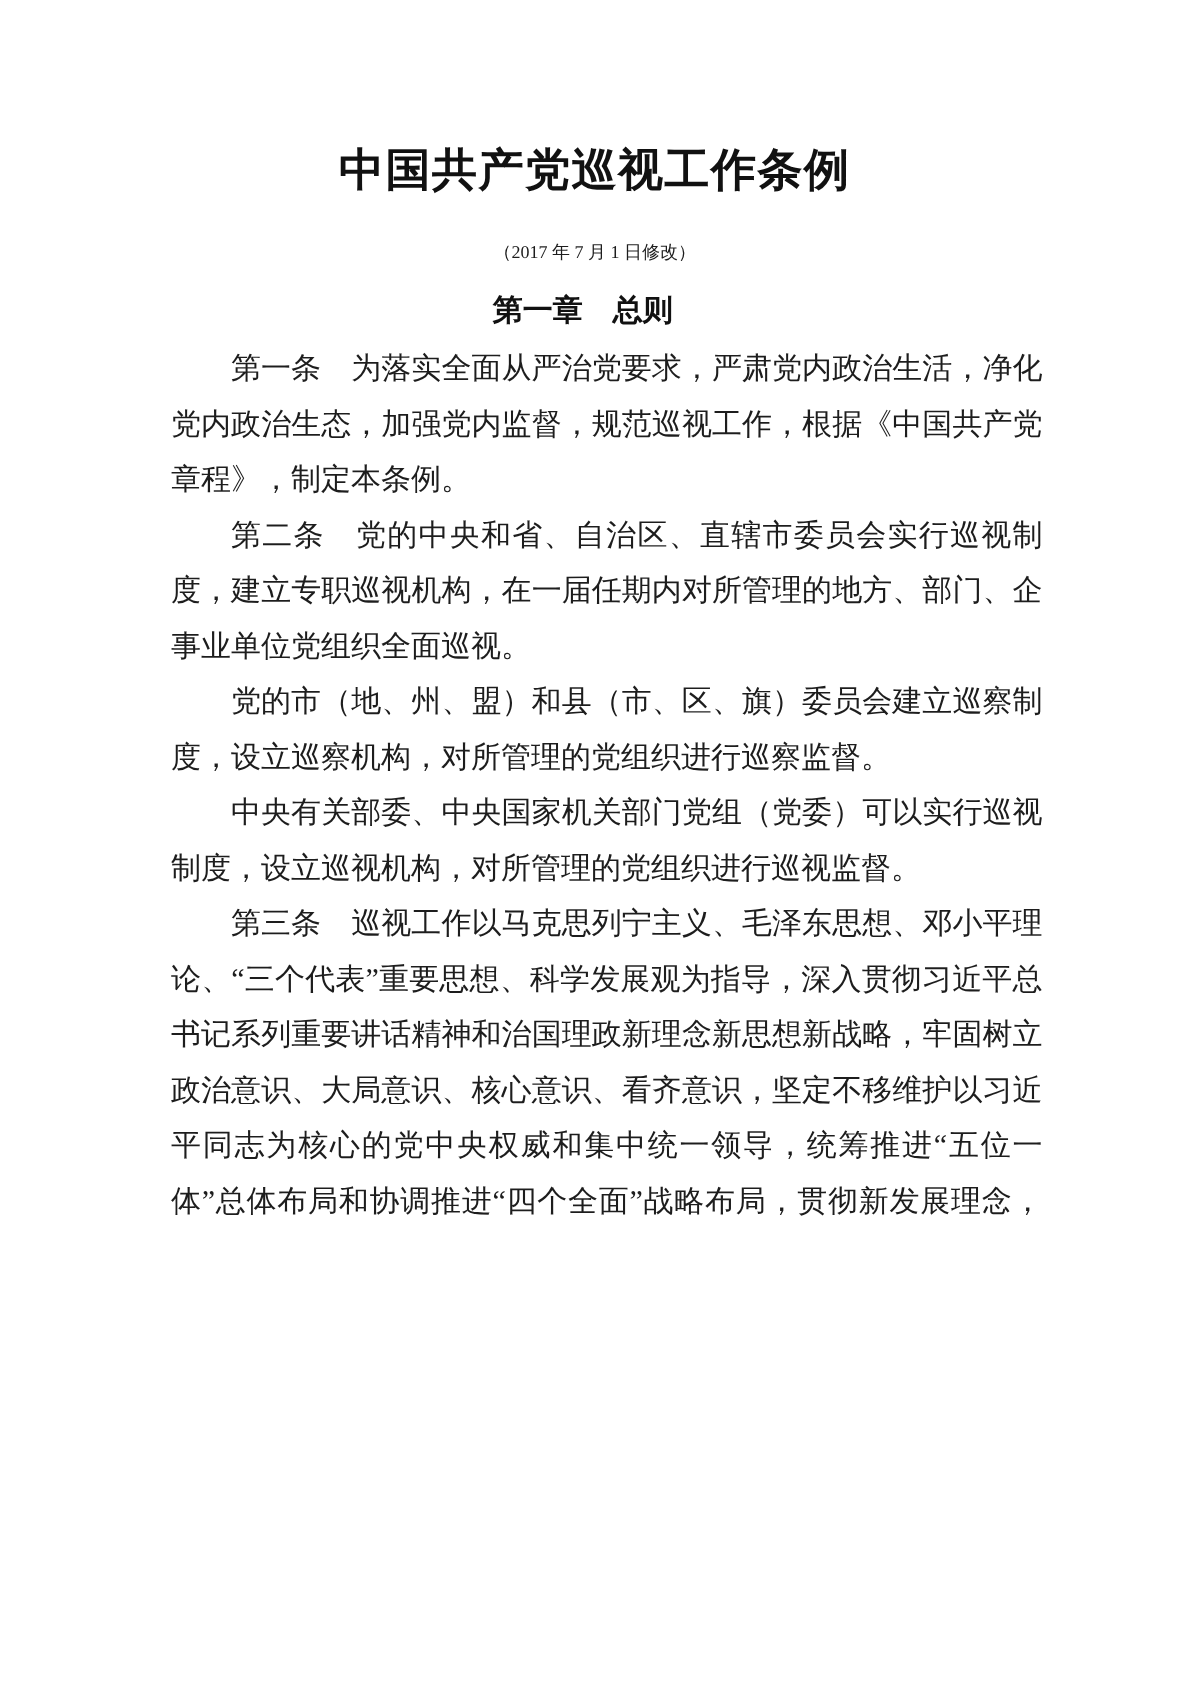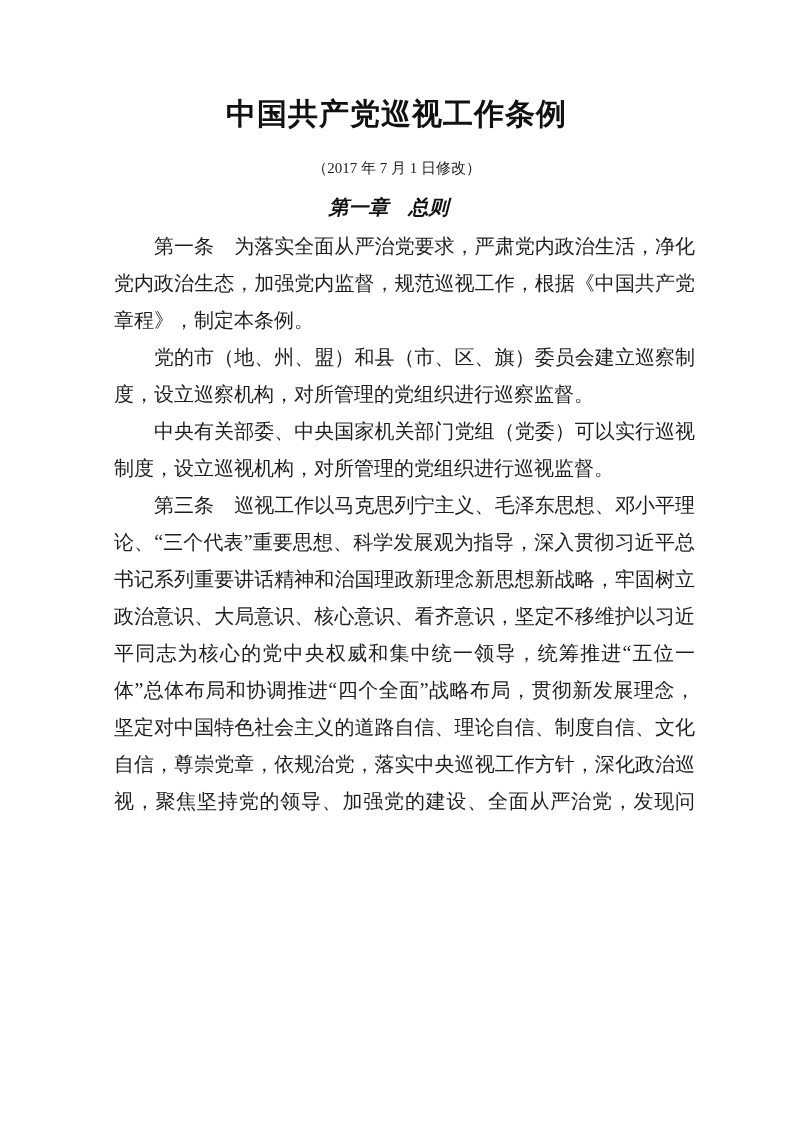--- a/index.html
+++ b/index.html
@@ -22,34 +22,33 @@
     text-align: center;
     font-size: 30px;
     line-height: 33px;
     font-weight: bold;
     letter-spacing: 1px;
     margin: 0 0 0 0;
     color: #111111;
   }
   .doc-subtitle {
     text-align: center;
-    font-size: 15px;
+    font-size: 12px;
     line-height: 23px;
     font-weight: normal;
     margin: 27px 0 0 0;
     color: #1d1d1d;
   }
   .chapter-heading {
     text-align: center;
     font-size: 20px;
     line-height: 24px;
     font-weight: bold;
     margin: 15px 16px 0 0;
     color: #111111;
-    font-style: italic;
   }
   .body-text {
     margin: 9px 98px 12px 114px; 
   }
   .body-text p {
     margin: 0;
     font-size: 20px;
     line-height: 37px;
     text-align: justify;
     text-justify: inter-ideograph;
@@ -64,18 +63,19 @@
 <div class="page">
 
   <h1 class="doc-title">中国共产党巡视工作条例</h1>
 
   <div class="doc-subtitle">（2017 年 7 月 1 日修改）</div>
 
   <h2 class="chapter-heading">第一章　总则</h2>
 
   <div class="body-text">
     <p>第一条　为落实全面从严治党要求，严肃党内政治生活，净化党内政治生态，加强党内监督，规范巡视工作，根据《中国共产党章程》，制定本条例。</p>
+    <p>第二条　党的中央和省、自治区、直辖市委员会实行巡视制度，建立专职巡视机构，在一届任期内对所管理的地方、部门、企事业单位党组织全面巡视。</p>
     <p>党的市（地、州、盟）和县（市、区、旗）委员会建立巡察制度，设立巡察机构，对所管理的党组织进行巡察监督。</p>
     <p>中央有关部委、中央国家机关部门党组（党委）可以实行巡视制度，设立巡视机构，对所管理的党组织进行巡视监督。</p>
     <p>第三条　巡视工作以马克思列宁主义、毛泽东思想、邓小平理论、“三个代表”重要思想、科学发展观为指导，深入贯彻习近平总书记系列重要讲话精神和治国理政新理念新思想新战略，牢固树立政治意识、大局意识、核心意识、看齐意识，坚定不移维护以习近平同志为核心的党中央权威和集中统一领导，统筹推进“五位一体”总体布局和协调推进“四个全面”战略布局，贯彻新发展理念，坚定对中国特色社会主义的道路自信、理论自信、制度自信、文化自信，尊崇党章，依规治党，落实中央巡视工作方针，深化政治巡视，聚焦坚持党的领导、加强党的建设、全面从严治党，发现问题、形成震慑，推动改革、促进发展，确保党</p>
   </div>
 
 </div>
 
 </body></html>

